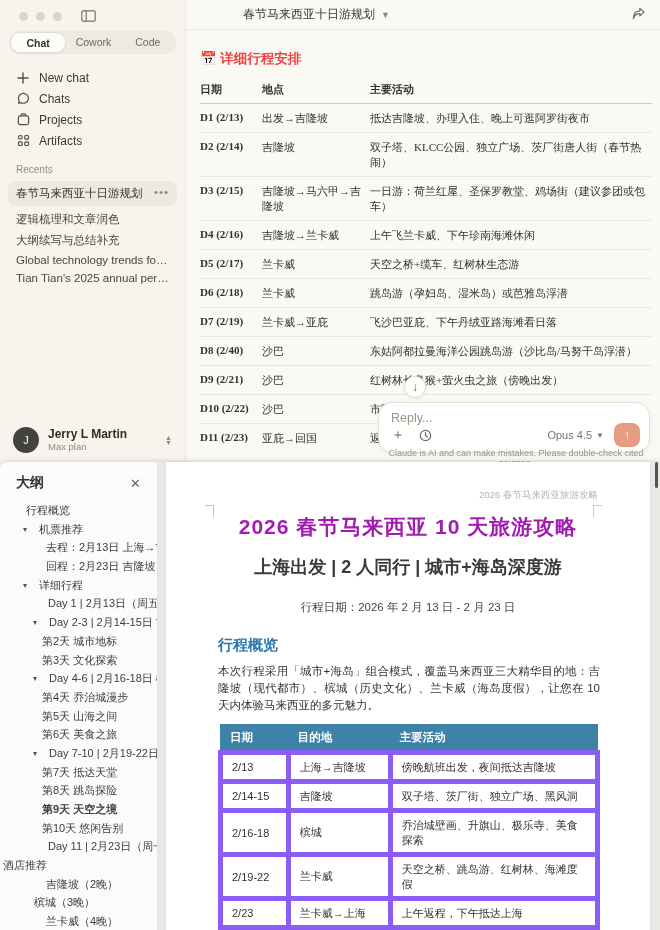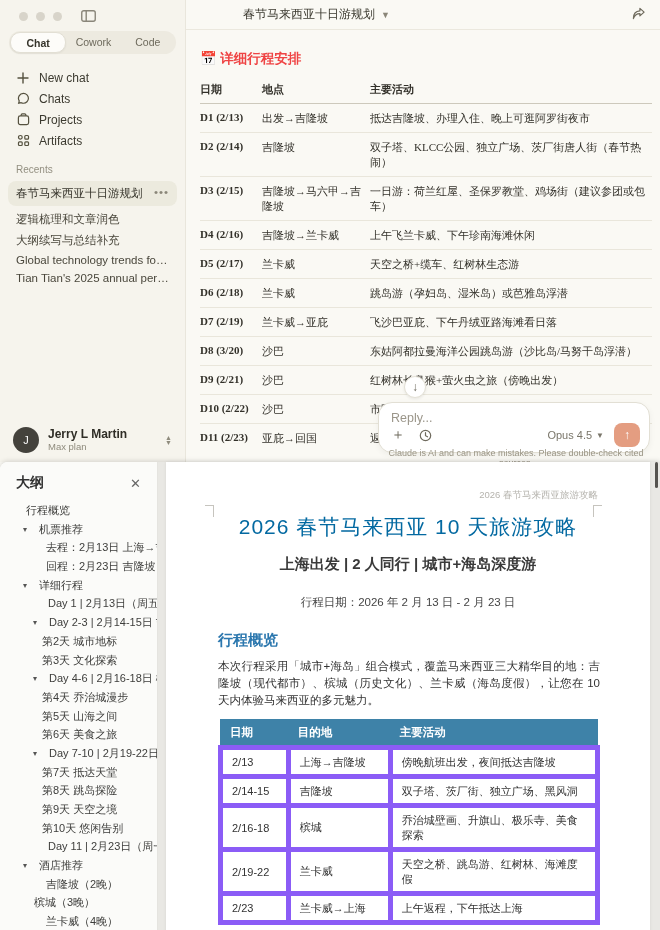--- a/index.html
+++ b/index.html
@@ -62,22 +62,22 @@
   .outline-x{color:#666;font-size:13px;}
   .tree{margin-top:3px;}
   .tree-item{font-size:11px;color:#3d3d3b;height:18.7px;line-height:18.7px;white-space:nowrap;overflow:hidden;}
   .tree-item.exp::before{content:'▾';display:inline-block;width:13px;margin-left:-13px;font-size:8px;color:#555;vertical-align:1px;}
   .viewer{position:absolute;left:158px;right:0;top:0;bottom:0;background:#e9e8e4;}
   .page{position:absolute;left:8px;right:10px;top:0;bottom:-4px;background:#fff;box-shadow:0 0 3px rgba(0,0,0,.08);}
   .page-head{text-align:right;padding:27px 52px 0;font-size:9.5px;color:#b5b3ad;}
   .crop{position:absolute;width:9px;height:12px;}
   .crop-l{left:39px;top:43px;border-top:1px solid #c6c4be;border-right:1px solid #c6c4be;}
   .crop-r{right:48px;top:43px;border-top:1px solid #c6c4be;border-left:1px solid #c6c4be;}
-  .doc-title{margin:11px 40px 0;font-size:21px;font-weight:normal;color:#0369a1;text-align:center;letter-spacing:1px;}
-  .doc-sub{margin-top:14px;text-align:center;font-size:15px;color:#3a3a3a;font-weight:600;}
+  .doc-title{margin:11px 40px 0;font-size:21px;font-weight:bold;color:#a21caf;text-align:center;letter-spacing:1px;}
+  .doc-sub{margin-top:14px;text-align:center;font-size:18px;color:#3a3a3a;font-weight:600;}
   .doc-date{margin-top:21px;text-align:center;font-size:11.5px;color:#454545;}
   .doc-h2{margin:21px 50px 0 52px;font-size:15px;font-weight:bold;color:#2b77ae;}
   .doc-p{margin:8px 50px 0 52px;font-size:11.5px;line-height:1.48;color:#333;text-align:justify;}
   .doc-table{border-collapse:collapse;margin:10px 50px 0 52px;width:calc(100% - 102px);font-size:11px;color:#333;}
   .doc-table th{background:#3e82a8;color:#fff;text-align:left;font-weight:bold;padding:5px 9px;border:1px solid #3e82a8;font-size:11.5px;}
   .doc-table td{padding:4.5px 9px;border:5px solid #8b5cf6;}
   .d-date{width:18%;}.d-dest{width:27%;}
   .dw-scroll{position:absolute;right:2px;top:0;width:3px;height:26px;background:#55534f;border-radius:2px;}
 </style>
 </head>
@@ -250,21 +250,21 @@
                 <td>跳岛游（孕妇岛、湿米岛）或芭雅岛浮潜</td>
               </tr>
 
               <tr>
                 <td class="c-day">D7 (2/19)</td>
                 <td class="c-place">兰卡威→亚庇</td>
                 <td>飞沙巴亚庇、下午丹绒亚路海滩看日落</td>
               </tr>
 
               <tr>
-                <td class="c-day">D8 (3/20)</td>
+                <td class="c-day">D8 (2/40)</td>
                 <td class="c-place">沙巴</td>
                 <td>东姑阿都拉曼海洋公园跳岛游（沙比岛/马努干岛浮潜）</td>
               </tr>
 
               <tr>
                 <td class="c-day">D9 (2/21)</td>
                 <td class="c-place">沙巴</td>
                 <td>红树林长鼻猴+萤火虫之旅（傍晚出发）</td>
               </tr>
 
@@ -377,33 +377,33 @@
           </div>
 
           <div class="tree-item" style="padding-left: 42px;">
             <span>第7天 抵达天堂</span>
           </div>
 
           <div class="tree-item" style="padding-left: 42px;">
             <span>第8天 跳岛探险</span>
           </div>
 
-          <div class="tree-item" style="padding-left: 42px;">
+          <div class="tree-item" style="padding-left: 42px; font-weight: bold;">
             <span>第9天 天空之境</span>
           </div>
 
           <div class="tree-item" style="padding-left: 42px;">
             <span>第10天 悠闲告别</span>
           </div>
 
           <div class="tree-item" style="padding-left: 48px;">
             <span>Day 11 | 2月23日（周一）...</span>
           </div>
 
-          <div class="tree-item exp" style="padding-left: 36px;">
+          <div class="tree-item exp" style="">
             <span>酒店推荐</span>
           </div>
 
           <div class="tree-item" style="padding-left: 46px;">
             <span>吉隆坡（2晚）</span>
           </div>
 
           <div class="tree-item" style="padding-left: 34px;">
             <span>槟城（3晚）</span>
           </div>

